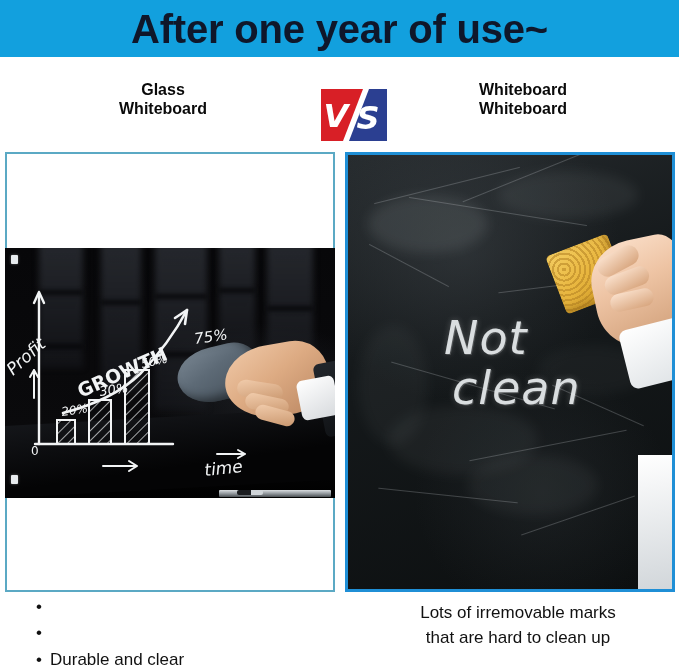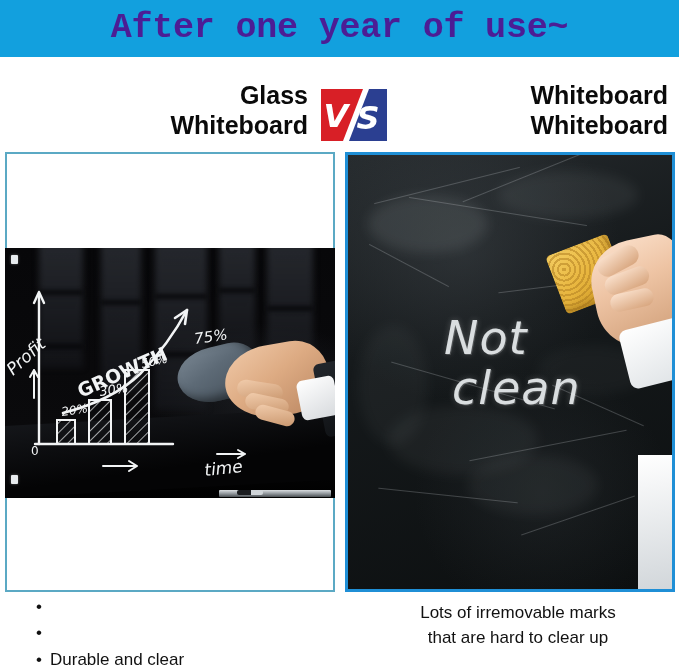--- a/index.html
+++ b/index.html
@@ -20,41 +20,40 @@
     position: absolute;
     left: 0; top: 0;
     width: 679px;
     height: 57px;
     background: #12a0de;
     display: flex;
     align-items: center;
     justify-content: center;
   }
   .header-title {
-    color: #4c1d95;
-    font-size: 35px;
+    color: #0f172a;
+    font-size: 40px;
     font-weight: bold;
     letter-spacing: -0.2px;
     line-height: 1;
     white-space: nowrap;
-    font-family: Liberation Mono, monospace;
   }
 
   
   .headings-row {
     position: absolute;
     left: 0; top: 57px;
     width: 679px;
     height: 93px;
   }
   .heading-col {
     position: absolute;
     top: 24px;
-    text-align: right;
-    font-size: 25px;
+    text-align: center;
+    font-size: 16px;
     font-weight: bold;
     color: #0a0a0a;
     line-height: 1.18;
   }
   .heading-left  { left: 18px;  width: 290px; }
   .heading-right { left: 378px; width: 290px; }
 
   
   .vs-badge {
     position: absolute;
@@ -457,14 +456,14 @@
     <span class="bullet-dot">•</span>
   </div>
   <div class="bullet-item">
     <span class="bullet-dot">•</span>
     <span>Durable and clear</span>
   </div>
 </div>
 
 <div class="caption-right">
   <div>Lots of irremovable marks</div>
-  <div>that are hard to clear up</div>
+  <div>that are hard to clean up</div>
 </div>
 
 </body></html>

